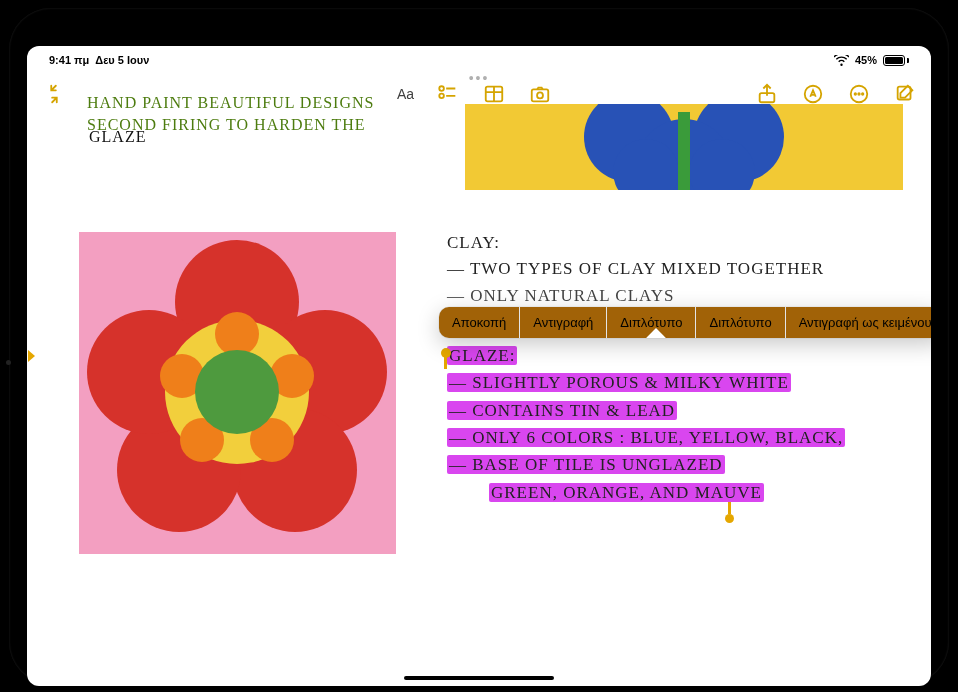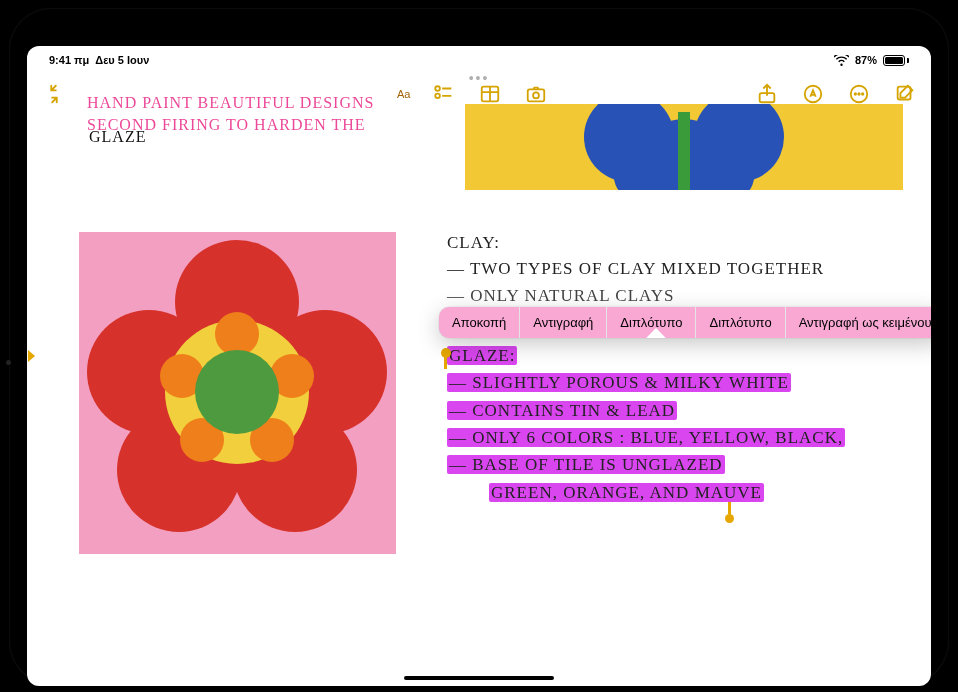--- a/index.html
+++ b/index.html
@@ -87,21 +87,21 @@
   .content {
     position: relative;
     padding: 0 20px;
     height: calc(100% - 64px);
   }
   .faded-text {
     position:absolute;
     top: -18px;
     left: 60px;
     font-family: "Comic Sans MS", "Segoe Script", cursive;
-    color: #ec4899;
+    color: #4d7c0f;
     font-size:16px;
     letter-spacing:1px;
     line-height:1.4;
   }
   .hw { font-family: "Comic Sans MS","Segoe Script",cursive; letter-spacing:1px; }
   .glaze-label {
     position:absolute;
     top: 18px;
     left: 62px;
     font-size:16px;
@@ -154,21 +154,21 @@
   }
   .sel-handle.head::before{
     content:""; position:absolute; left:3px; top:9px; width:3px; height:12px; background:#e5a700;
   }
   
   .ctx-menu {
     position:absolute;
     top: 197px;
     left: 412px;
     display:flex;
-    background:#f9a8d4;
+    background:#a16207;
     border-radius:10px;
     box-shadow: 0 6px 22px rgba(0,0,0,0.22), 0 0 0 0.5px rgba(0,0,0,0.08);
     overflow:hidden;
     z-index:20;
     align-items:center;
   }
   .ctx-item {
     padding: 8px 13px;
     font-size:13px;
     border-right:1px solid #e4e4e6;
@@ -223,40 +223,40 @@
       <div class="status-left">
         <span>9:41 πμ</span>
         <span>Δευ 5 Ιουν</span>
       </div>
       <div class="status-right">
         <span class="wifi-icon">
           <svg width="15" height="11" viewBox="0 0 15 11">
               <path d="M7.5 9.5a1.2 1.2 0 100 2.4 1.2 1.2 0 000-2.4zM4.2 7.2a4.7 4.7 0 016.6 0l-1 1a3.3 3.3 0 00-4.6 0l-1-1zm-2.4-2.4a8.1 8.1 0 0111.4 0l-1 1a6.7 6.7 0 00-9.4 0l-1-1zM-.6 2.4a11.5 11.5 0 0116.2 0l-1 1A10 10 0 00.4 3.4l-1-1z" fill="#000" transform="translate(0 -1)"></path>
             </svg>
         </span>
-        <span>87%</span>
+        <span>45%</span>
         <span class="battery-wrap">
           <span class="battery-body"></span>
             <span class="battery-tip"></span>
         </span>
       </div>
     </div>
 
     <div class="more-dots">•••</div>
 
     <div class="toolbar">
       <div class="tbtn expand-icon">
         <svg viewBox="0 0 24 24" fill="none" stroke="#d5a400" stroke-width="2" stroke-linecap="round">
           <path d="M14 3l-5 5M9 3v5h5"></path>
             <path d="M10 21l5-5M15 21v-5h-5"></path>
         </svg>
       </div>
       <div class="toolbar-spacer-left"></div>
       <div class="group-center">
-        <div class="tbtn" style="width:auto;font-size:11px;font-weight:500;color:#a16207;">Aa</div>
+        <div class="tbtn" style="width:auto;font-size:14px;font-weight:500;color:#404040;">Aa</div>
         <div class="tbtn">
           <svg viewBox="0 0 24 24" fill="none" stroke="#d5a400" stroke-width="2">
               <circle cx="5" cy="6" r="2.5"></circle>
               <path d="M10 6h10"></path>
               <circle cx="5" cy="14" r="2.5"></circle>
               <path d="M10 14h10"></path>
             </svg>
         </div>
         <div class="tbtn">
           <svg viewBox="0 0 24 24" fill="none" stroke="#d5a400" stroke-width="2">

